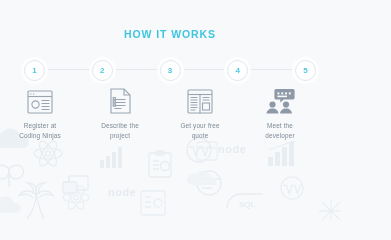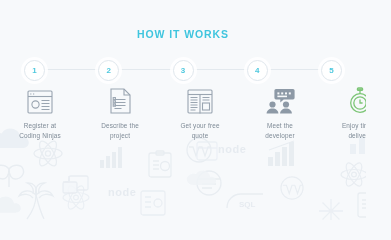--- a/index.html
+++ b/index.html
@@ -2,21 +2,21 @@
 <html><head>
 <meta charset="utf-8">
 <style>
   html,body{margin:0;padding:0;}
   body{
     width:391px;height:220px;overflow:hidden;
     background:#f7f9fb;
     font-family:"Liberation Sans", sans-serif;
     position:relative;
   }
-  #stage{position:absolute;inset:0;width:340px;height:220px;overflow:hidden;padding-left:26px;}
+  #stage{position:absolute;inset:0;width:340px;height:220px;overflow:hidden;}
 
   
   .wm-layer{position:absolute;inset:0;pointer-events:none;}
   .wm{position:absolute;color:#e6ebf0;opacity:.85;}
   .wm svg{display:block;}
   .wm-text{font-family:"Liberation Sans",sans-serif;font-weight:700;color:#e4e9ef;letter-spacing:.5px;}
 
   
   .title{
     position:absolute;left:0;right:0;top:28px;text-align:center;

